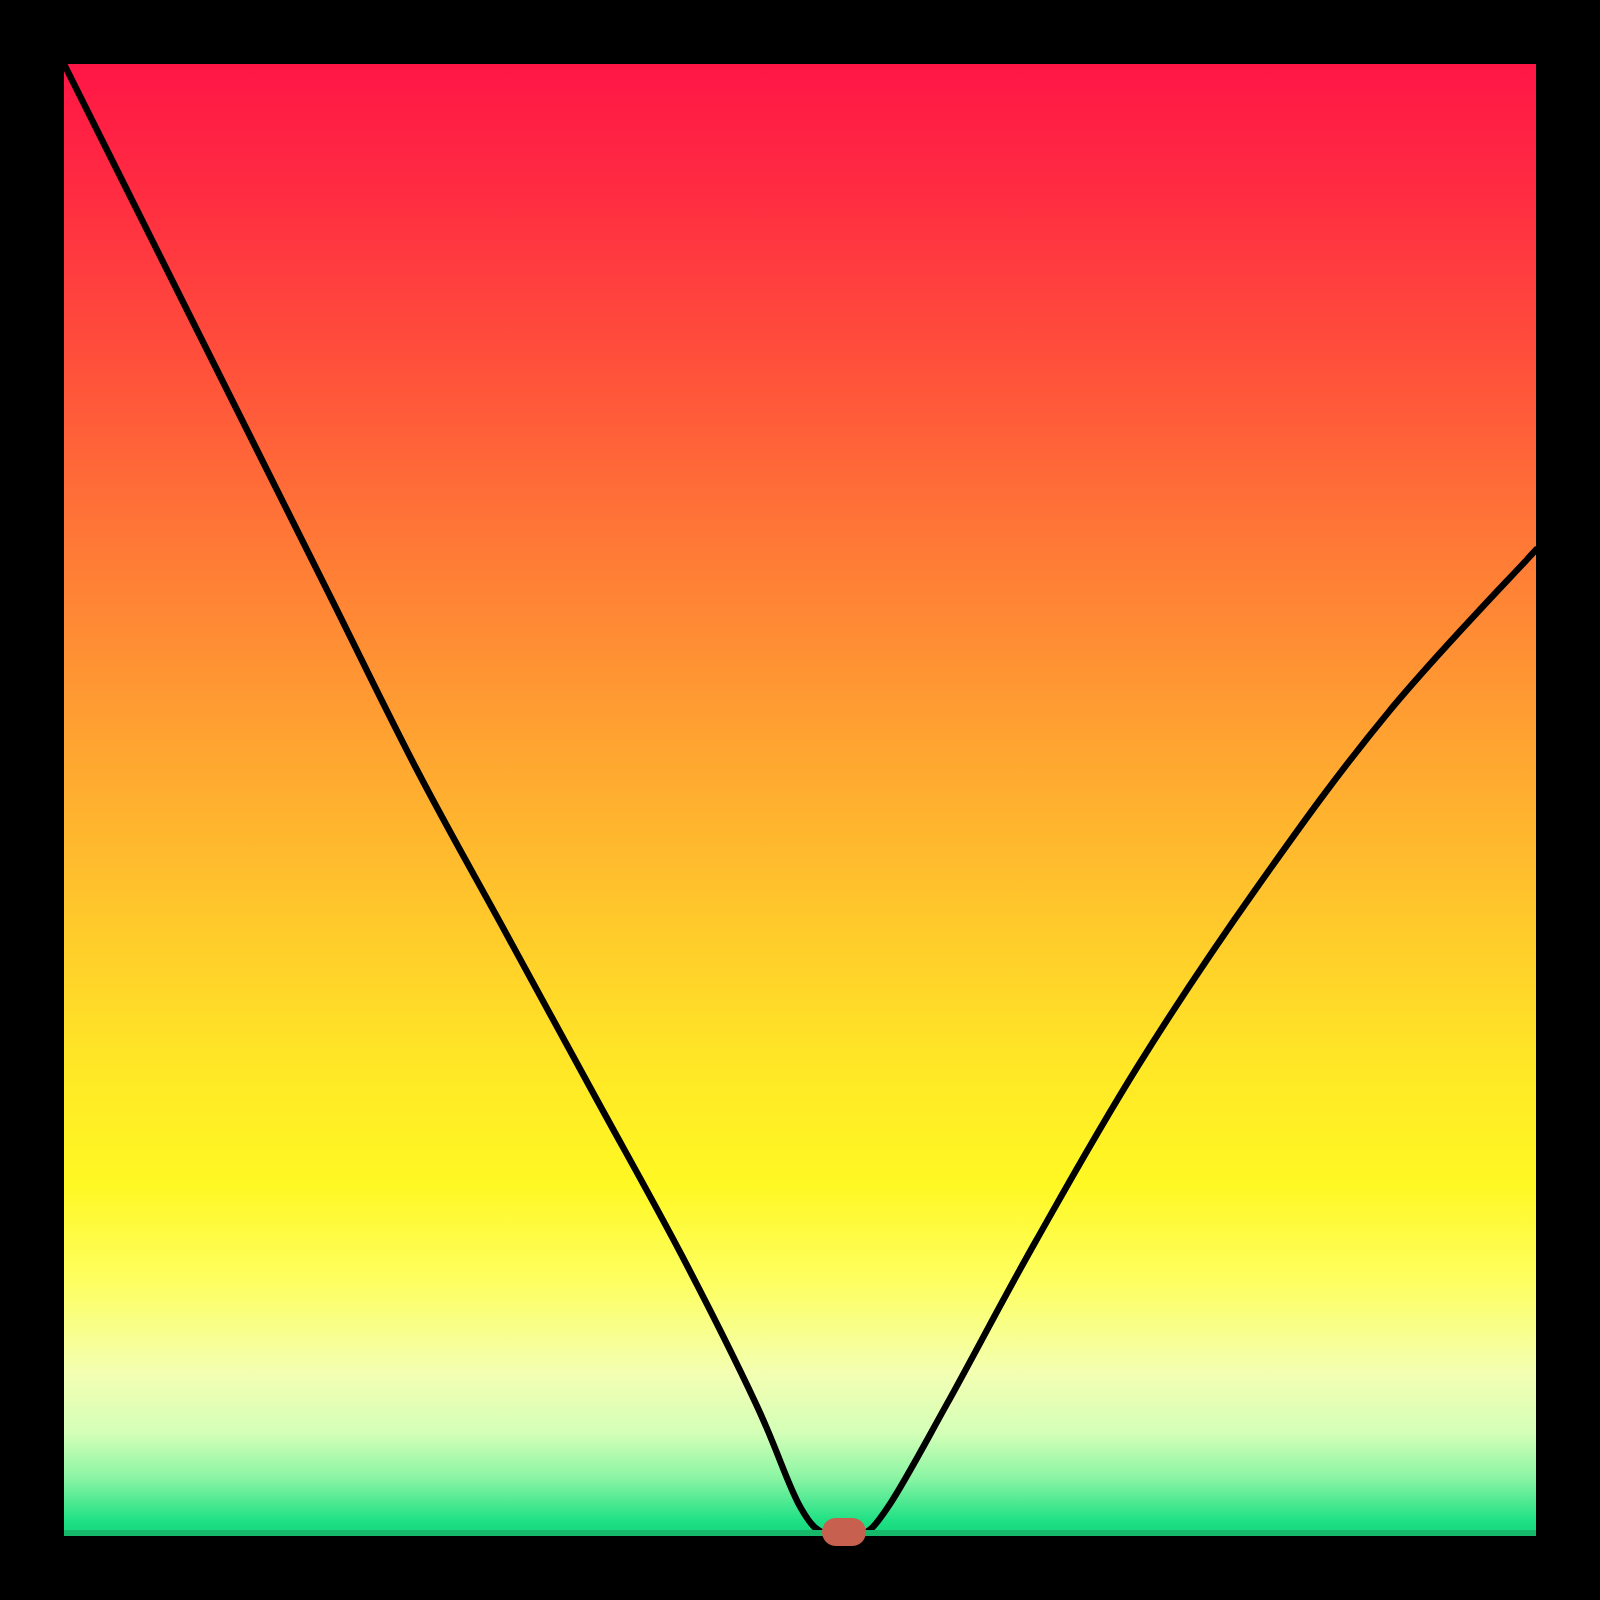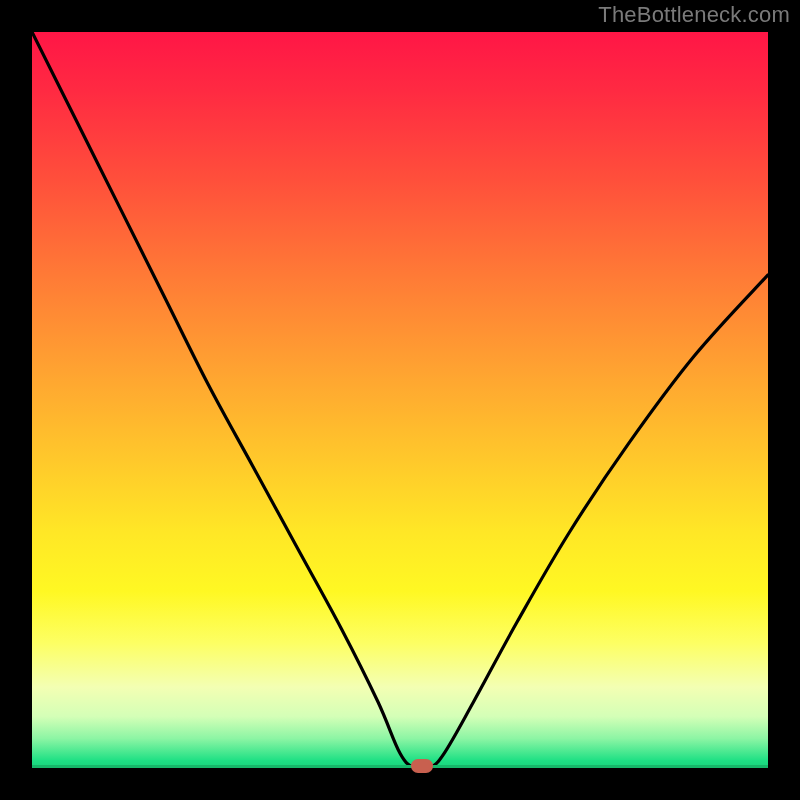--- a/index.html
+++ b/index.html
@@ -82,21 +82,20 @@
     height: 14px;
     border-radius: 7px;
     background: #c8604f;
     transform: translate(-50%, -50%);
   }
 </style>
 </head>
 <body>
 
 <div class="frame">
-  <div class="watermark">TheBottleneck.com</div>
 
   <div class="plot">
     <div class="gradient"></div>
 
     <svg class="curve-svg" viewBox="0 0 736 736" preserveAspectRatio="none">
       <path id="curve" class="curve-path" d="M 0,0 C 7.948799999999999,15.897600000000008 28.2624,56.524800000000056 44.16,88.32000000000005 C 60.057599999999994,120.11520000000004 72.4224,144.8448 88.32,176.64 C 104.21759999999999,208.43519999999998 116.58239999999999,233.16479999999999 132.48,264.96 C 148.3776,296.7552 160.74239999999998,322.8096 176.64,353.28 C 192.5376,383.75039999999996 204.90239999999997,405.0944 220.79999999999998,434.24 C 236.6976,463.3856 249.06239999999997,486.05440000000004 264.96,515.2 C 280.8576,544.3456 294.54720000000003,568.3392 309.12,596.16 C 323.6928,623.9807999999999 335.3216,647.2384 345.91999999999996,669.76 C 356.51839999999993,692.2816 361.376,709.3568 368,721.28 C 374.624,733.2031999999999 377.42080000000004,733.3504 382.72,736 C 388.0192,738.6496 392.14080000000007,738.6496 397.44000000000005,736 C 402.73920000000004,733.3504 404.2112,733.2031999999999 412.16,721.28 C 420.10880000000003,709.3568 428.352,693.6064 441.59999999999997,669.76 C 454.84799999999996,645.9136 468.53760000000005,619.2704 485.76000000000005,588.8 C 502.98240000000004,558.3295999999999 517.408,532.2752 537.28,500.48 C 557.1519999999999,468.68480000000005 573.6384,443.95520000000005 596.1600000000001,412.16 C 618.6816000000001,380.3648 637.2288,354.31039999999996 662.4,323.84 C 687.5712,293.3696 722.752,257.45279999999997 736,242.88"></path>
     </svg>
 
     <div class="baseline"></div>
 

